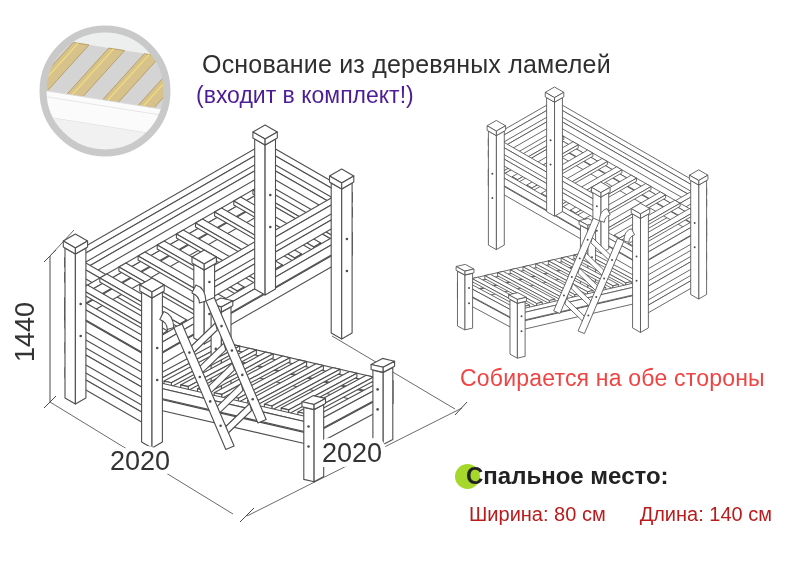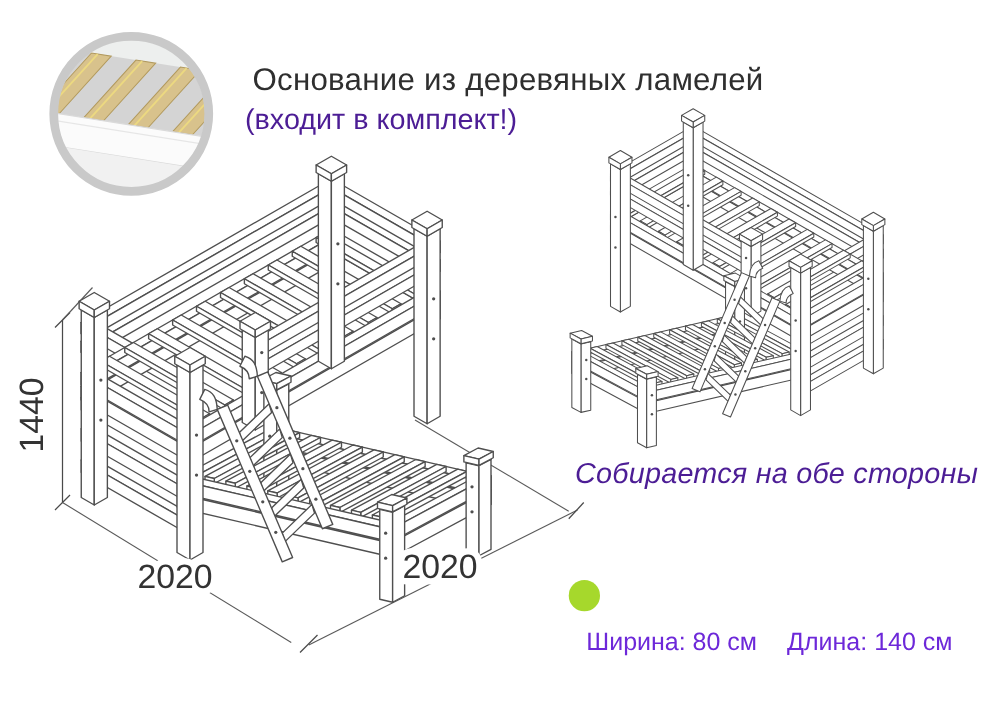--- a/index.html
+++ b/index.html
@@ -2,23 +2,23 @@
 <html><head>
 <meta charset="utf-8">
 <style>
   html,body{margin:0;padding:0;background:#fff;}
   body{width:800px;height:568px;position:relative;overflow:hidden;
        font-family:"Liberation Sans",sans-serif;color:#2e2e2e;}
   .stage{position:absolute;inset:0;padding-left:40px;}
   .abs{position:absolute;}
   .title{left:202px;top:50px;font-size:25px;font-weight:500;letter-spacing:.2px;color:#2f2f2f;}
   .subtitle{left:196px;top:82px;font-size:23px;color:#4c1d95;}
-  .both-sides{left:460px;top:365px;font-size:23px;color:#4c1d95;letter-spacing:.2px;font-style:italic;}
+  .both-sides{left:460px;top:365px;font-size:23px;color:#ef4444;letter-spacing:.2px;}
   .sleep-title{left:466px;top:462px;font-size:24px;font-weight:700;color:#222;z-index:2;}
-  .sleep-row{left:469px;top:503px;font-size:20px;color:#6d28d9;display:flex;gap:24px;z-index:2;}
+  .sleep-row{left:469px;top:503px;font-size:20px;color:#b91c1c;display:flex;gap:34px;z-index:2;}
   .green-dot{left:455px;top:464px;width:25px;height:25px;border-radius:50%;
              background:#a6d82c;z-index:1;}
   .inset{left:30px;top:16px;width:150px;height:150px;}
   svg.scene{position:absolute;left:0;top:0;}
   .ln path{fill:#fff;stroke:#4f4f4f;stroke-width:1.1;stroke-linejoin:round;}
   .ln .dot{fill:#4f4f4f;stroke:none;}
   .dims path{stroke:#4a4a4a;stroke-width:1;fill:none;}
   .dims path.thin{stroke:#5a5a5a;stroke-width:.9;}
   text.dim{font-family:"Liberation Sans",sans-serif;font-size:27px;fill:#333;
            text-anchor:middle;paint-order:stroke;stroke:#fff;stroke-width:10;stroke-linejoin:round;}
@@ -297,18 +297,19 @@
       </g>
     <use href="#bed" transform="translate(756,-8) scale(-0.76,0.76)"></use>
     <text class="dim" x="34" y="332" transform="rotate(-90 34 332)">1440</text>
     <text class="dim" x="140" y="470">2020</text>
     <text class="dim" x="352" y="462">2020</text>
   </svg>
 
   <div class="abs both-sides">Собирается на обе стороны</div>
 
   <span class="abs green-dot"></span>
+  <div class="abs sleep-title">Спальное место:</div>
   <div class="abs sleep-row">
     <span>Ширина: 80 см</span>
     <span>Длина: 140 см</span>
   </div>
 
 </div>
 
 </body></html>

